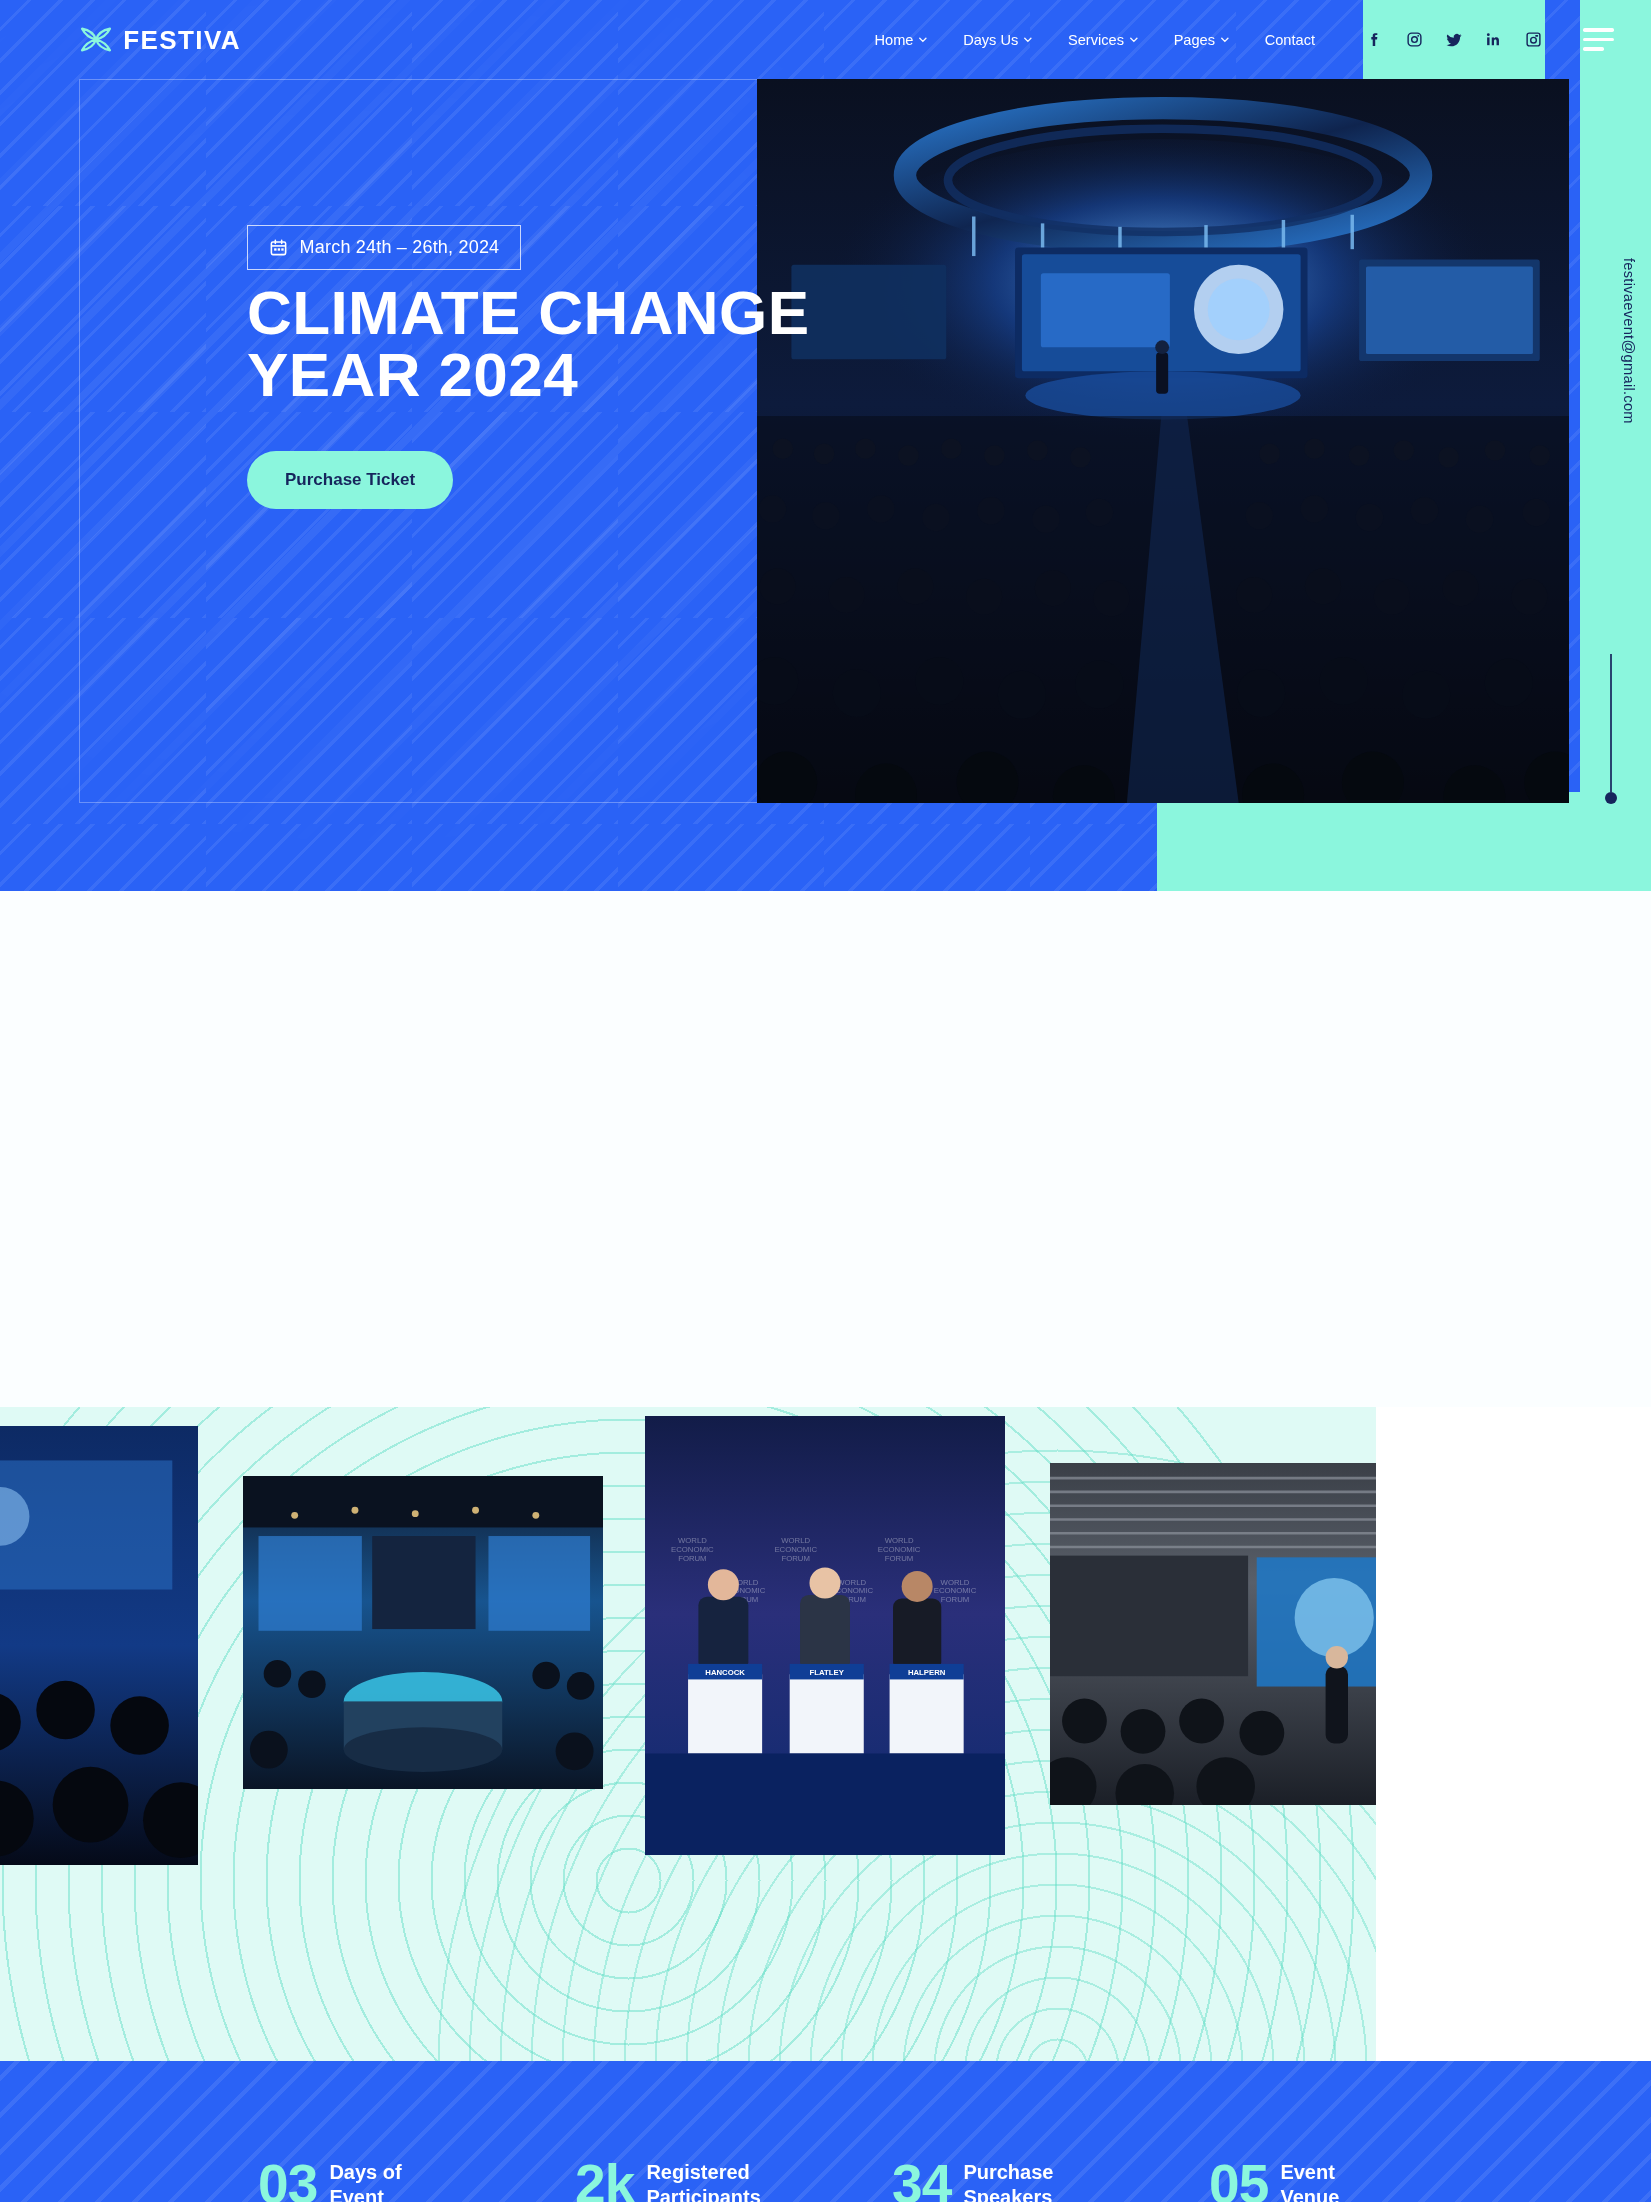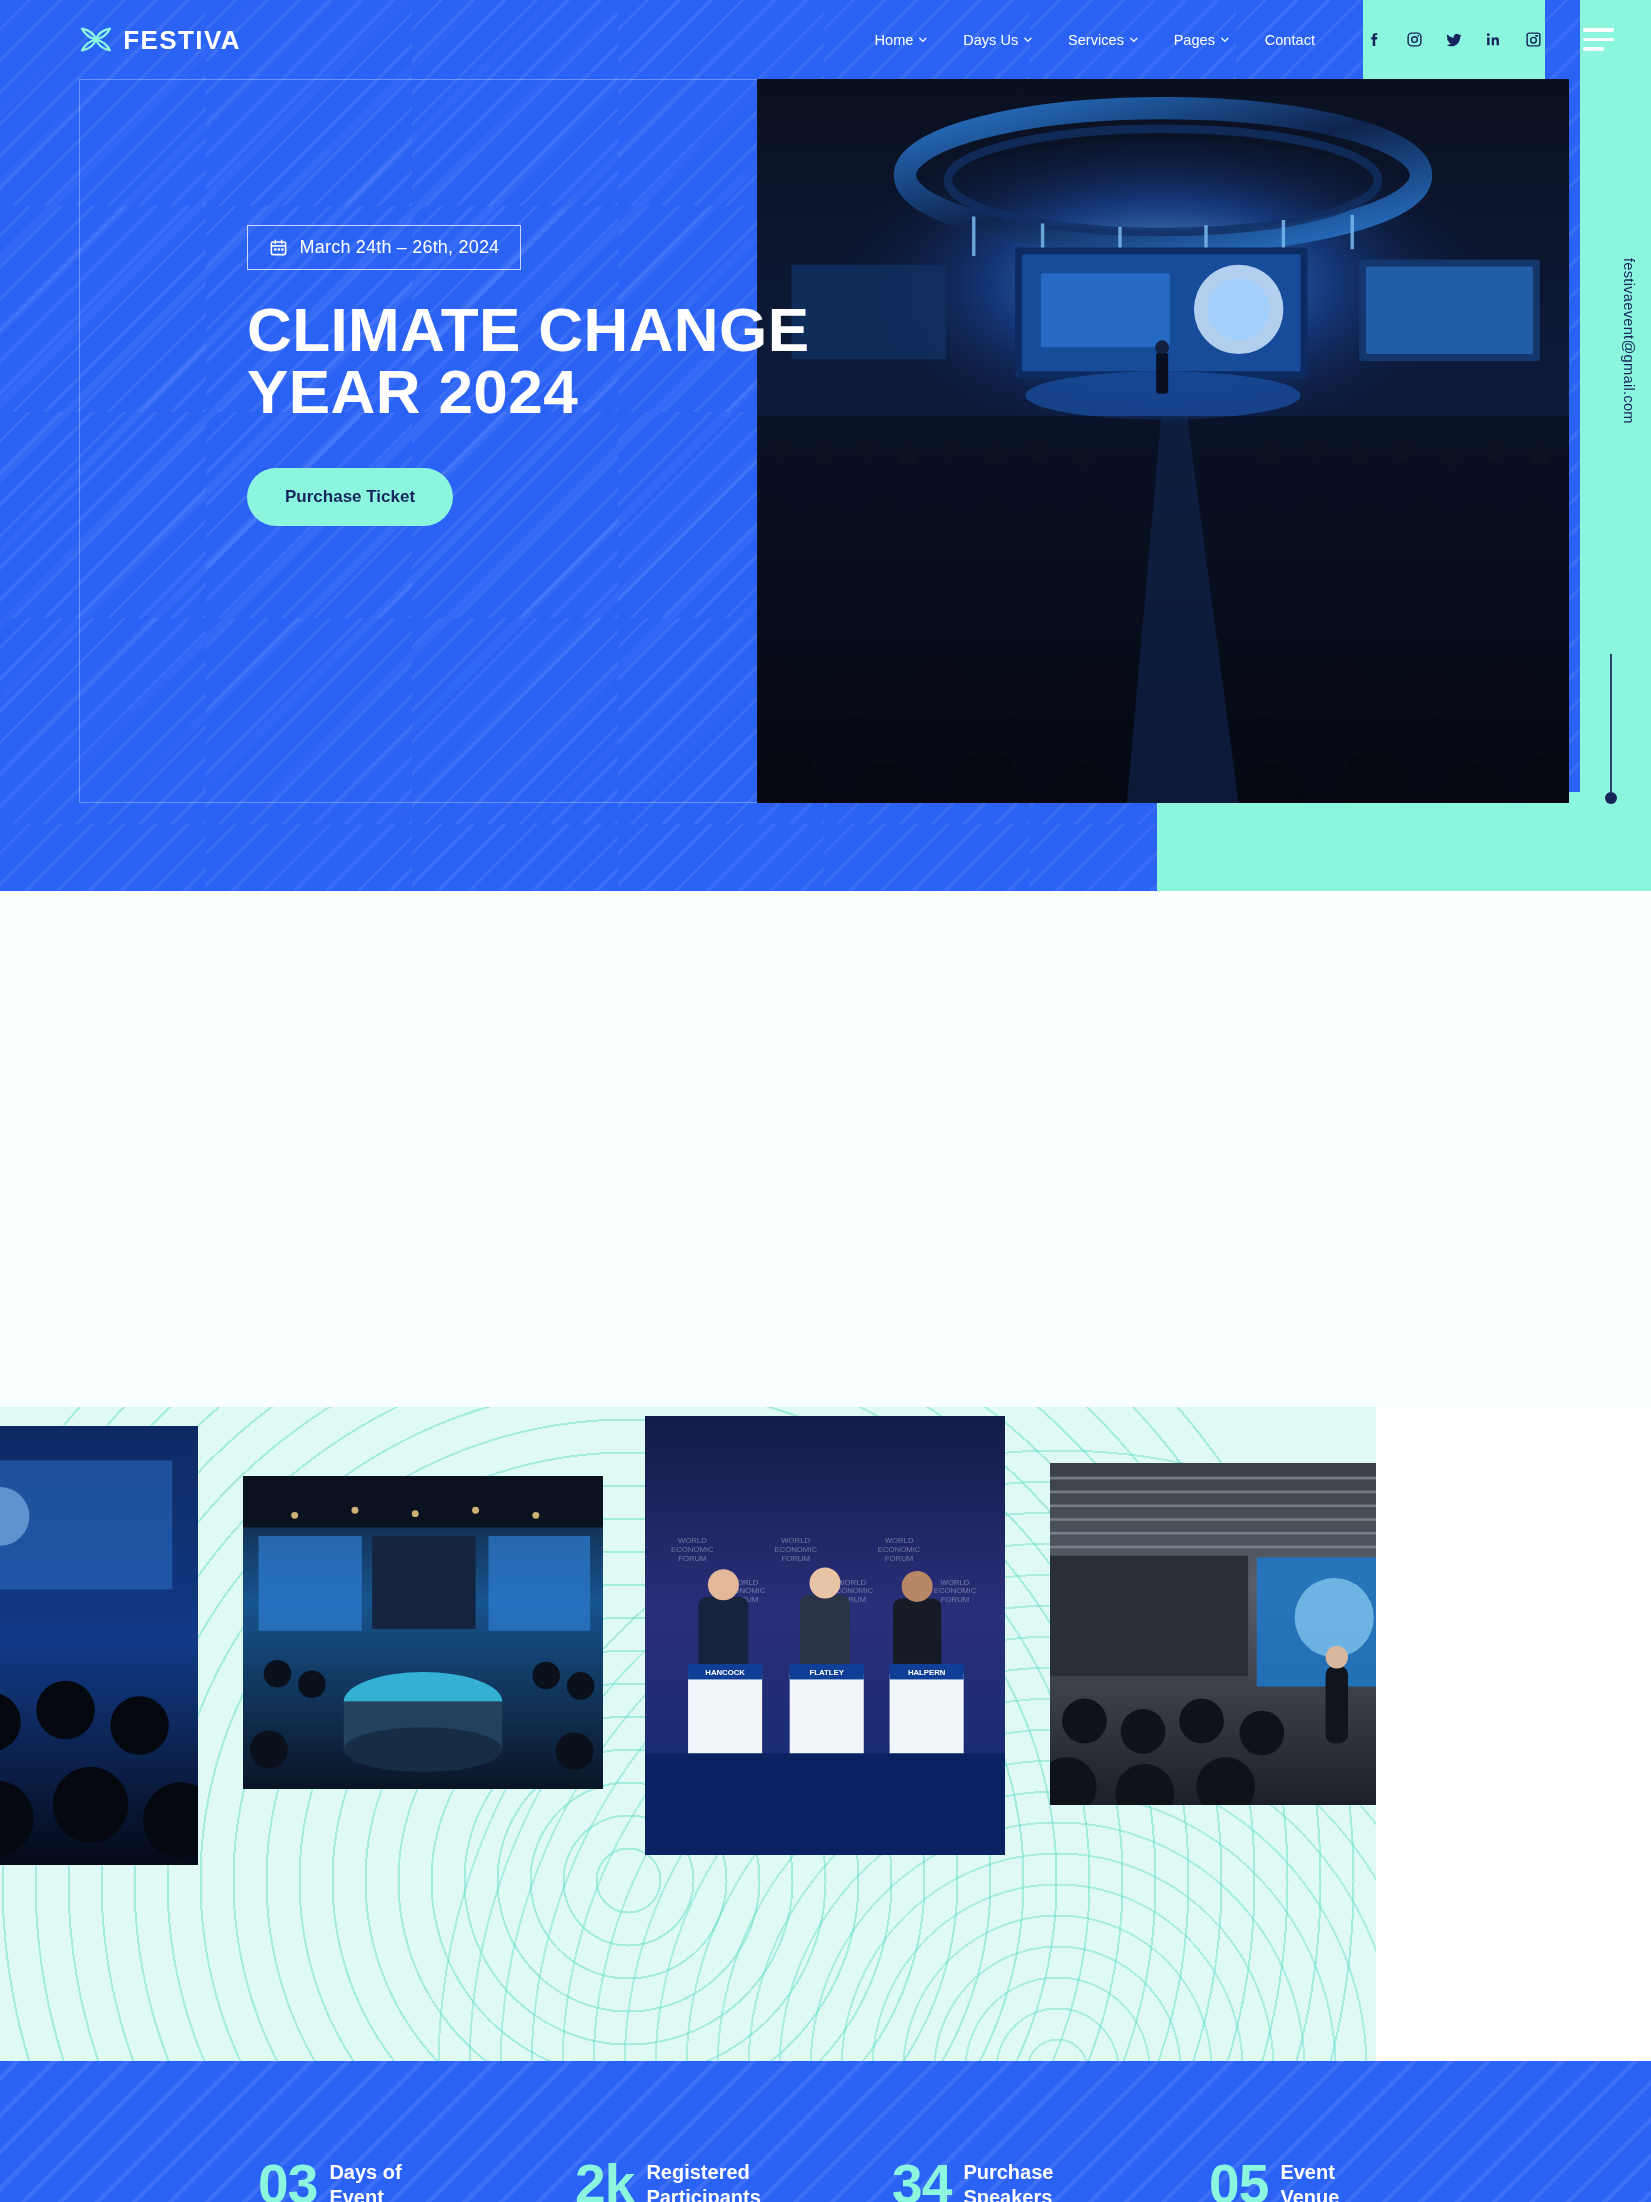--- a/index.html
+++ b/index.html
@@ -39,21 +39,21 @@
   .burger i:nth-child(1){width:31px}
   .burger i:nth-child(2){width:31px}
   .burger i:nth-child(3){width:20.6px;align-self:flex-start;margin-left:0}
   .burger-inner{display:flex;flex-direction:column;gap:6px;width:31px;align-items:flex-start}
 
   
   .hero-frame{position:absolute;left:79px;top:79px;width:1490px;height:724px;border:0.9px solid rgba(255,255,255,.30);z-index:5}
   .hero-copy{position:absolute;left:247px;top:225px;z-index:8;width:826px}
   .date-badge{display:inline-flex;align-items:center;gap:12px;border:1.3px solid rgba(255,255,255,.75);
     padding:11.2px 20.6px;color:#fff;font-size:18px;font-weight:500;letter-spacing:0.2px}
-  .hero-title{margin-top:29px;color:#fff;font-size:62px;line-height:1.0;font-weight:800;letter-spacing:0.4px;text-transform:uppercase}
+  .hero-title{margin-top:12px;color:#fff;font-size:62px;line-height:1.0;font-weight:800;letter-spacing:0.4px;text-transform:uppercase}
   .hero-title span{display:block}
   .btn-ticket{margin-top:45px;display:inline-block;background:#8bf6dd;color:#16255c;border:none;
     border-radius:34px;padding:19px 38px;font-size:17px;font-weight:600;font-family:inherit;cursor:pointer}
 
   
   .hero-img{position:absolute;left:757px;top:79px;width:812px;height:724px;z-index:6;overflow:hidden;background:#05070f}
 
   
   .vmail{position:absolute;right:15.5px;top:258px;z-index:30;writing-mode:vertical-rl;
     color:#16255c;font-size:14.6px;letter-spacing:0.3px;white-space:nowrap}

